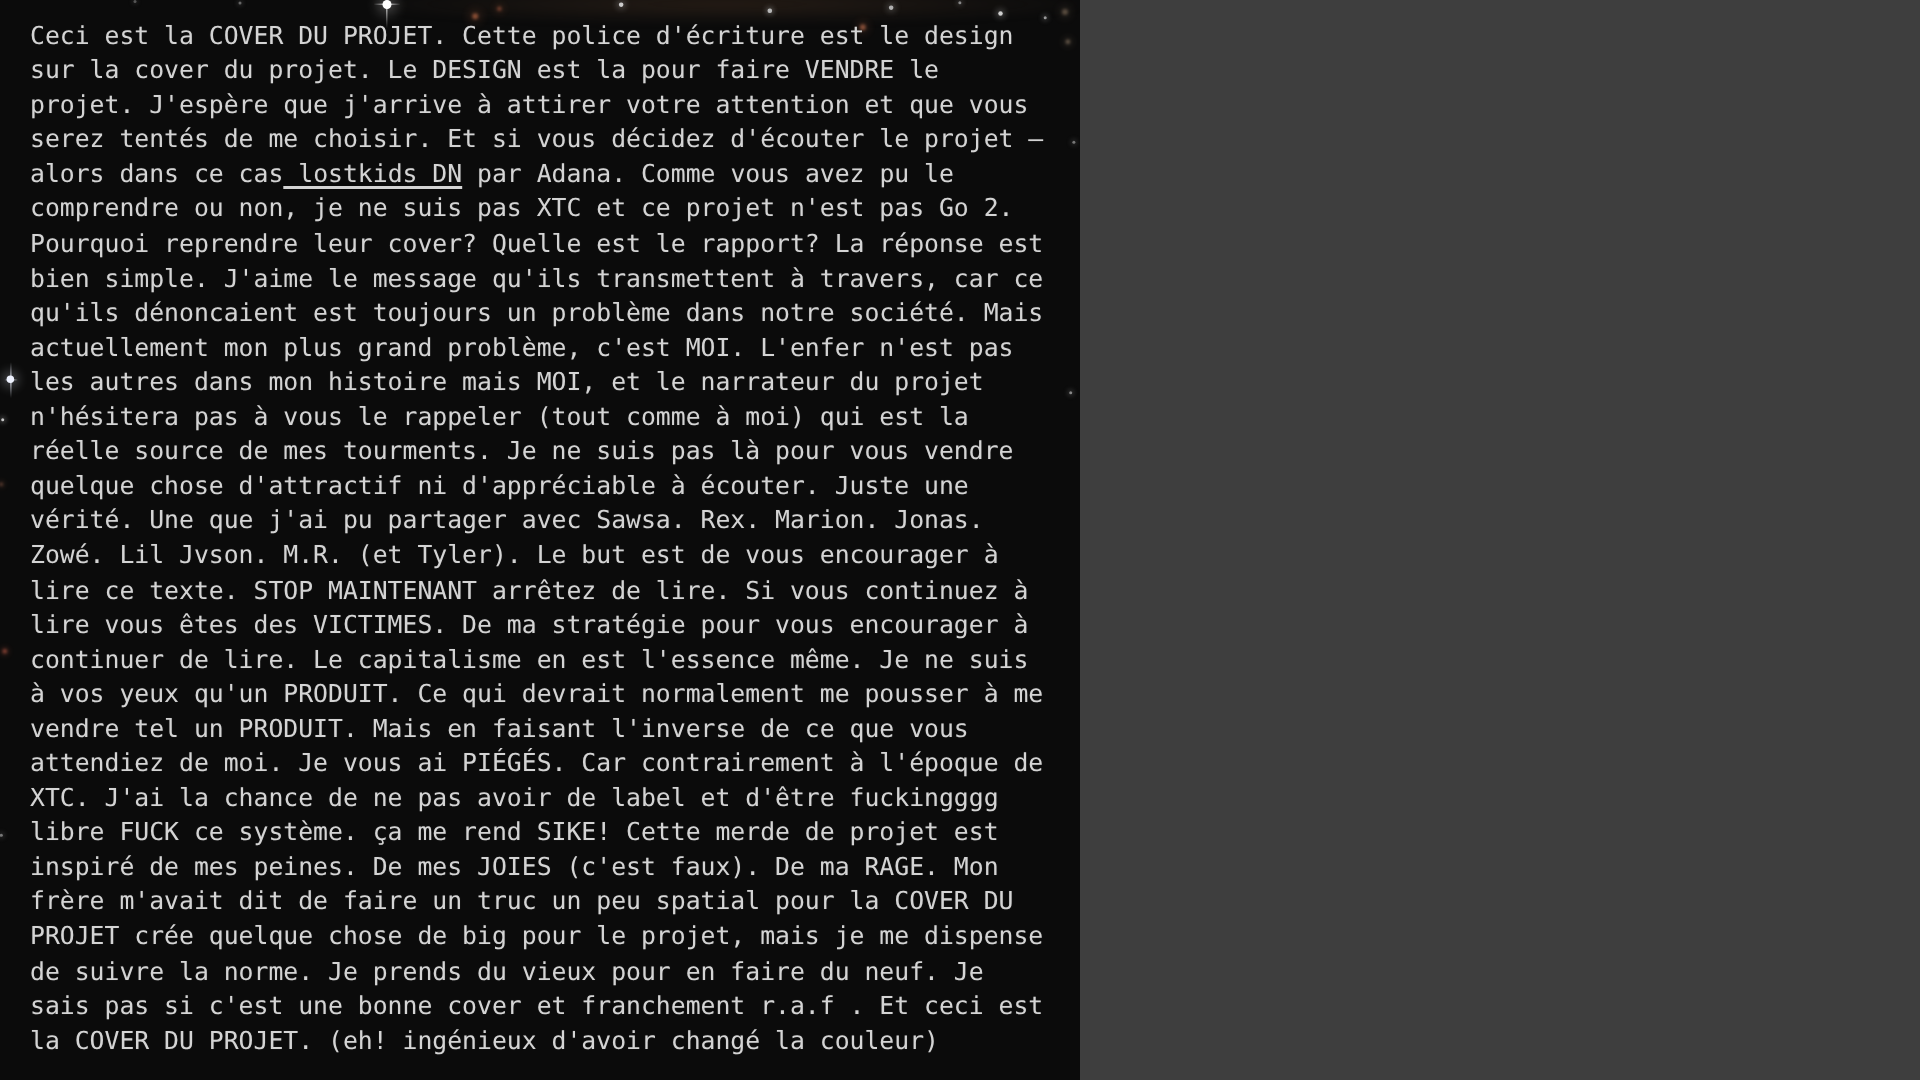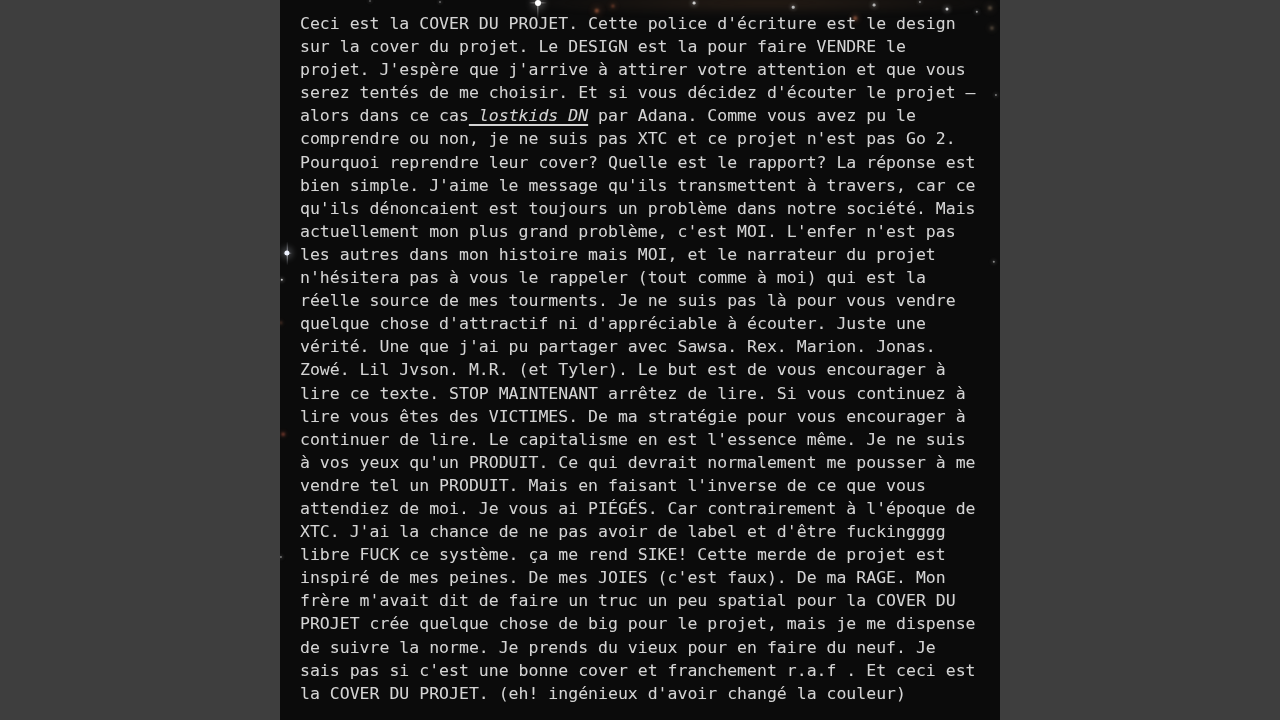--- a/index.html
+++ b/index.html
@@ -9,21 +9,20 @@
     height: 720px;
     overflow: hidden;
     background: var(--side-bg, #3e3e3e);
     font-family: "DejaVu Sans Mono", "Liberation Mono", monospace;
   }
   .stage {
     position: relative;
     width: 1280px;
     height: 720px;
     display: flex;
-    justify-content: center;
     align-items: flex-start;
   }
   .cover {
     position: relative;
     width: 720px;
     height: 720px;
     background: var(--cover-bg, #0b0b0b);
     overflow: hidden;
   }
   .haze {
@@ -63,21 +62,20 @@
     font-size: 16.5px;
     line-height: 23.1px;
     white-space: pre;
     text-shadow: 0 0 1px rgba(255,255,255,0.15);
   }
   .line { height: 23.1px; }
   .seg.u {
     text-decoration: underline;
     text-underline-offset: 3px;
     text-decoration-thickness: 1.5px;
-    font-style: italic;
   }
 </style>
 </head>
 <body>
 
 <div class="stage">
   <div class="cover">
     <div class="haze"></div>
     <div class="starfield">
         <div class="star" style="left: 258px; top: 3px; height: 6px; width: 6px; background: rgb(255, 255, 255); box-shadow: rgba(255, 255, 255, 0.333) 0px 0px 9px 2.7px;">

